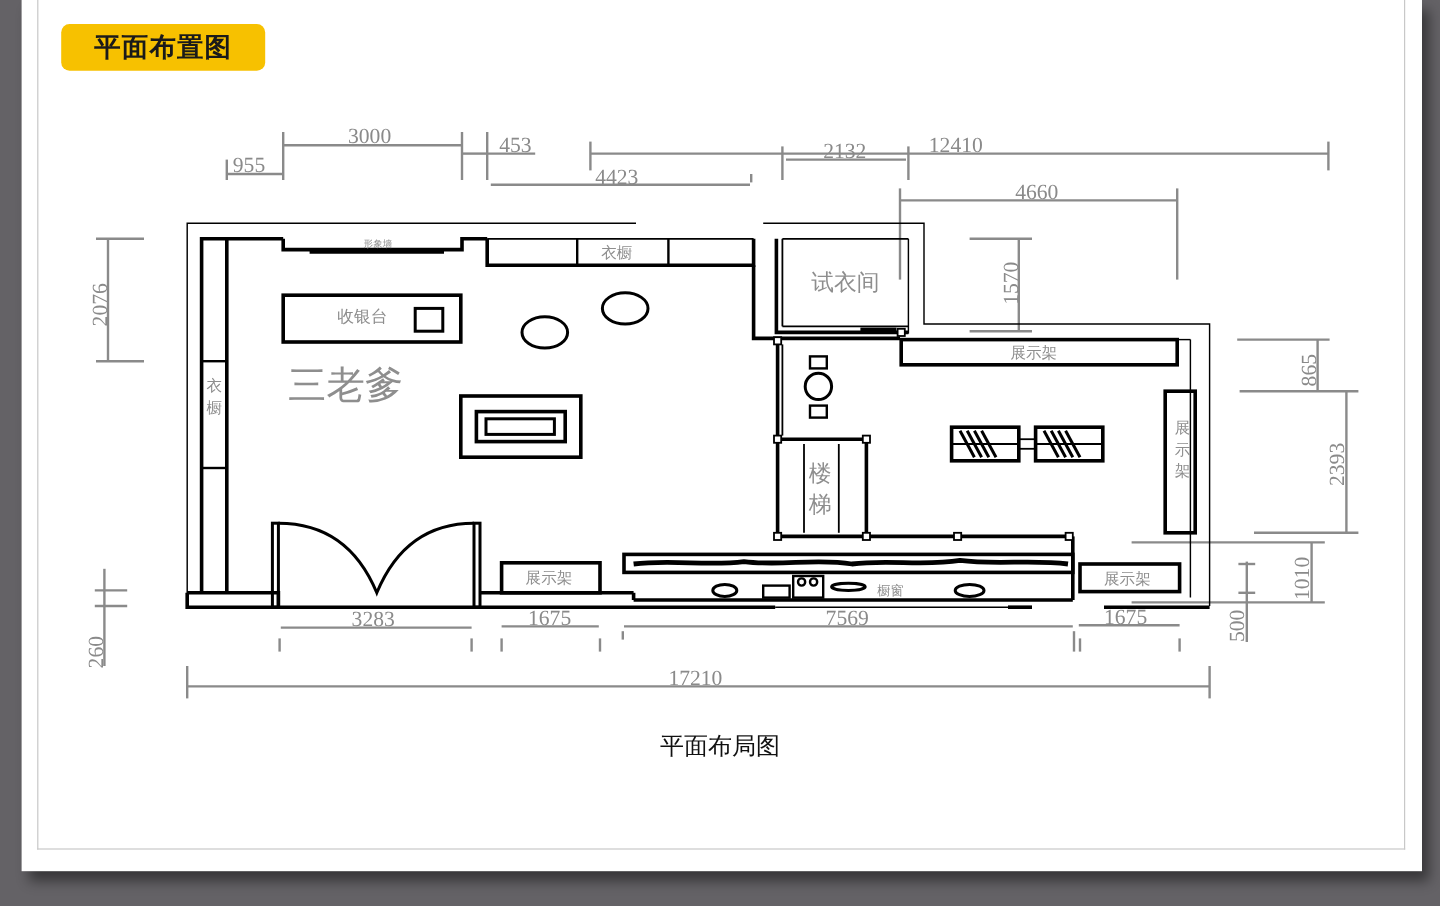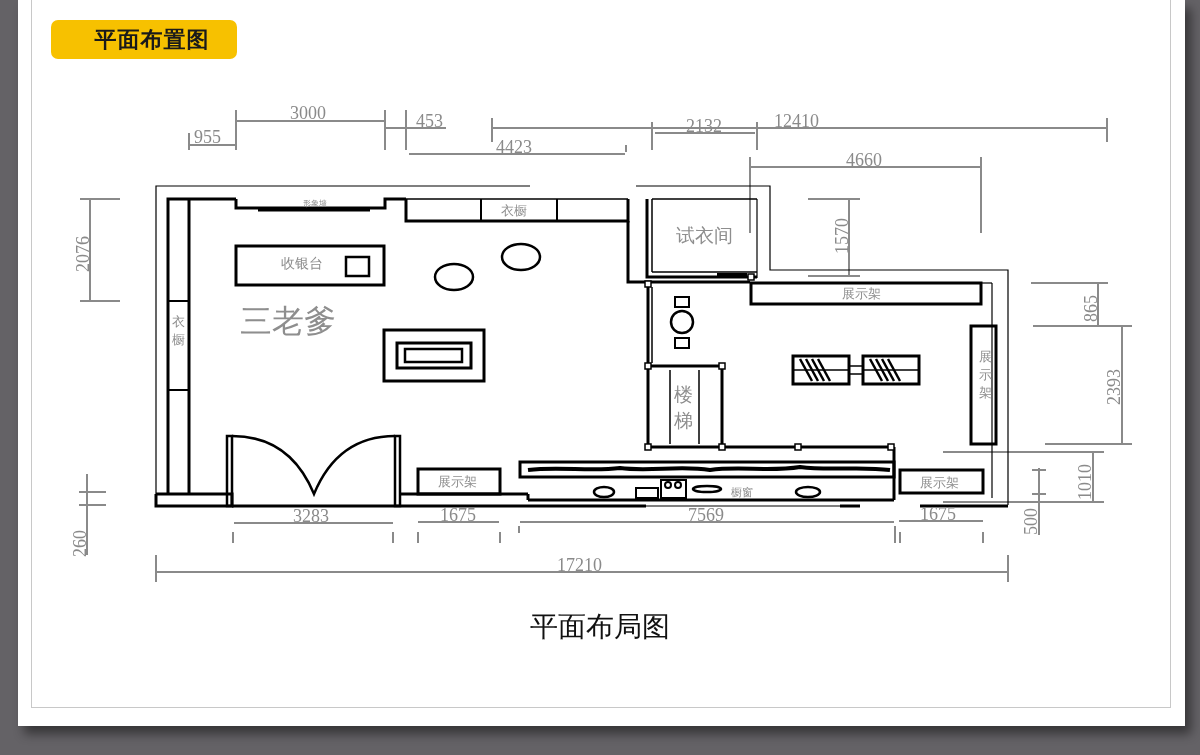--- a/index.html
+++ b/index.html
@@ -17,30 +17,30 @@
     .frame {
       position: absolute; left: 13px; top: 0; width: 1140px; height: 708px;
       border: 1px solid #c8c8c8; border-top: none; box-sizing: border-box;
       background: #fff;
     }
     .badge {
       position: absolute; left: 51px; top: 20px; width: 170px; height: 39px;
       background: #f7c100; border-radius: 7px;
       display: flex; align-items: center; justify-content: center;
       font-family: "DejaVu Sans", "Liberation Sans", sans-serif;
-      font-weight: bold; font-size: 22px; color: #1a1a1a; letter-spacing: 1px; padding-left: 16px;
+      font-weight: bold; font-size: 22px; color: #1a1a1a; letter-spacing: 1px;
     }
     svg.plan { position: absolute; left: 0; top: 0; }
     .dim { fill: #8a8a8a; font-family: "Liberation Serif", "DejaVu Serif", serif; font-size: 18px; }
     .lbl { fill: #8e8e8e; font-family: "DejaVu Sans", sans-serif; font-size: 13px; }
     .lbl-lg { fill: #8e8e8e; font-family: "DejaVu Sans", sans-serif; font-size: 19px; }
     .brand { fill: #8e8e8e; font-family: "DejaVu Sans", sans-serif; font-size: 32px; }
     .caption {
       position: absolute; left: 0; width: 1200px; top: 608px; text-align: center;
-      font-family: "DejaVu Serif", "Liberation Serif", serif; font-size: 28px; color: #111;
+      font-family: "DejaVu Serif", "Liberation Serif", serif; font-size: 20px; color: #111;
     }
   </style>
 </head>
 <body>
 
 <div class="sheet">
   <div class="frame"></div>
 </div>
 
 <div class="badge">平面布置图</div>

